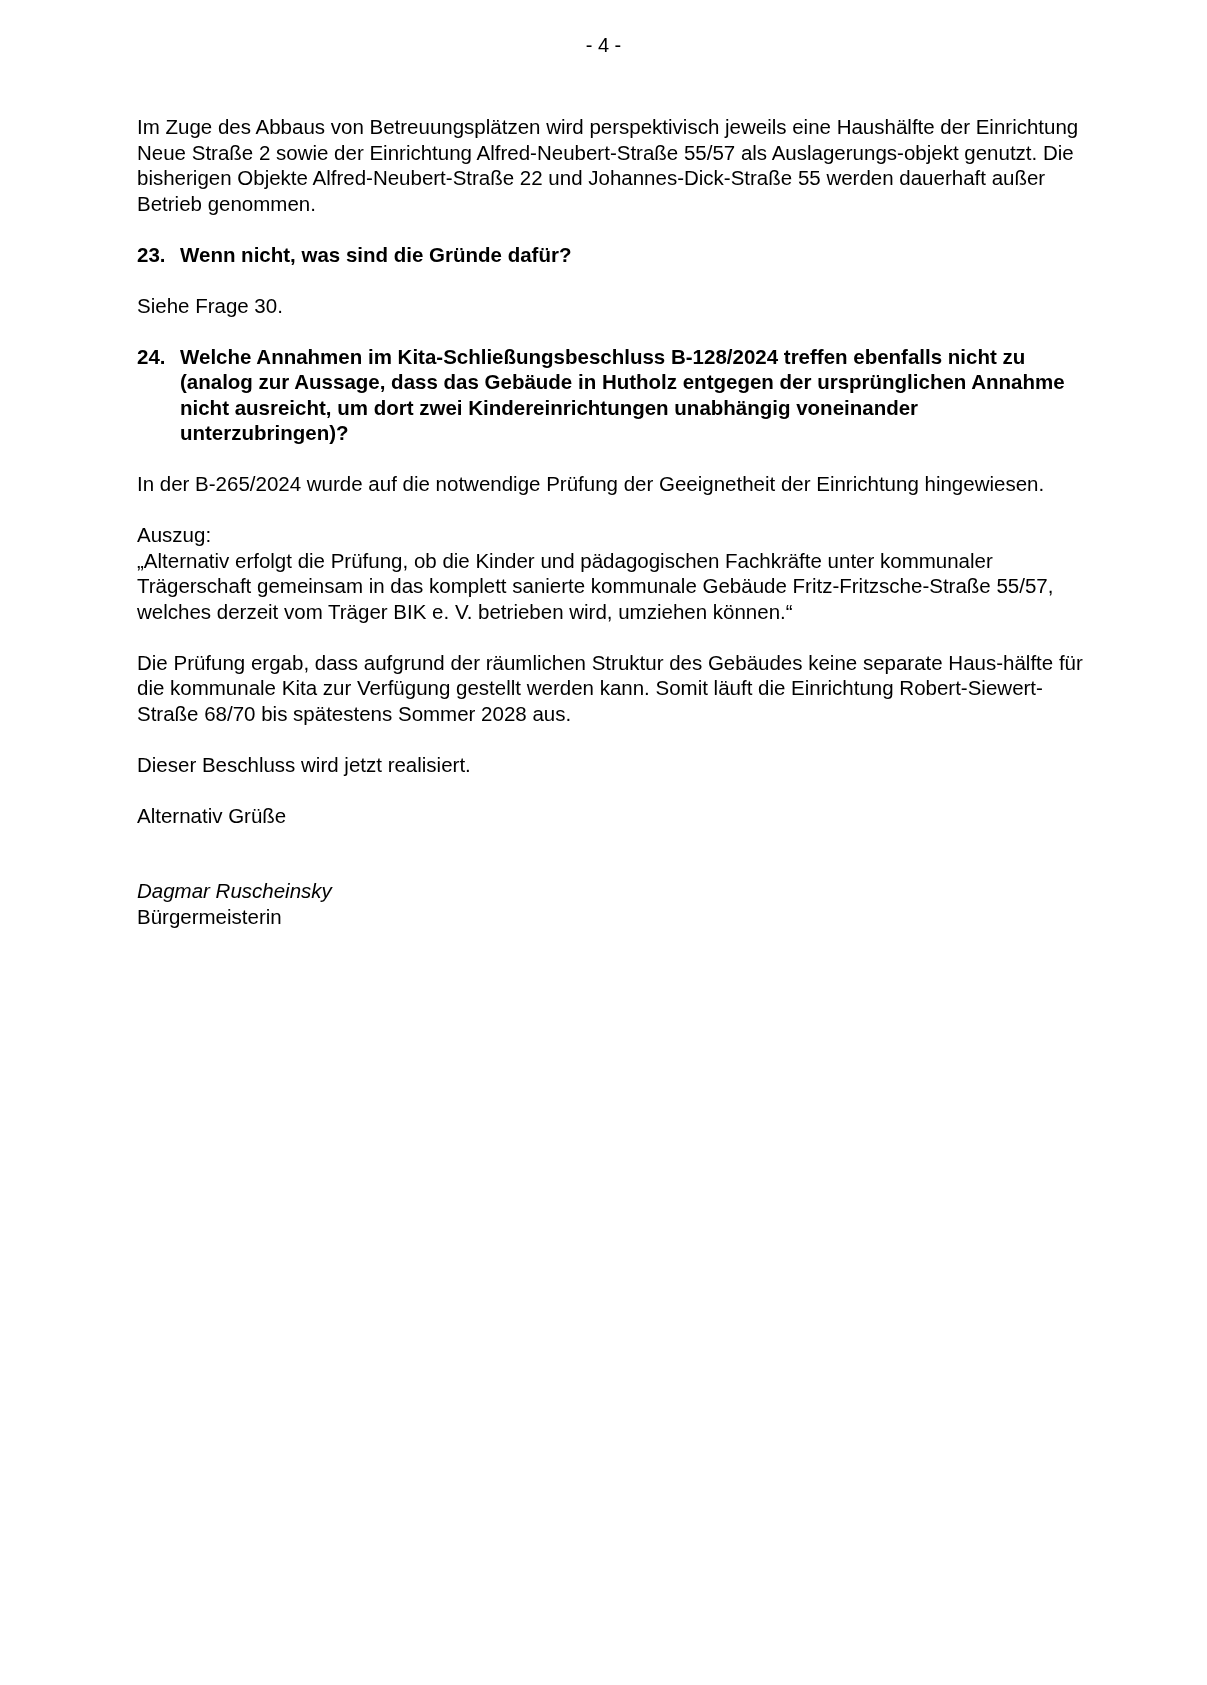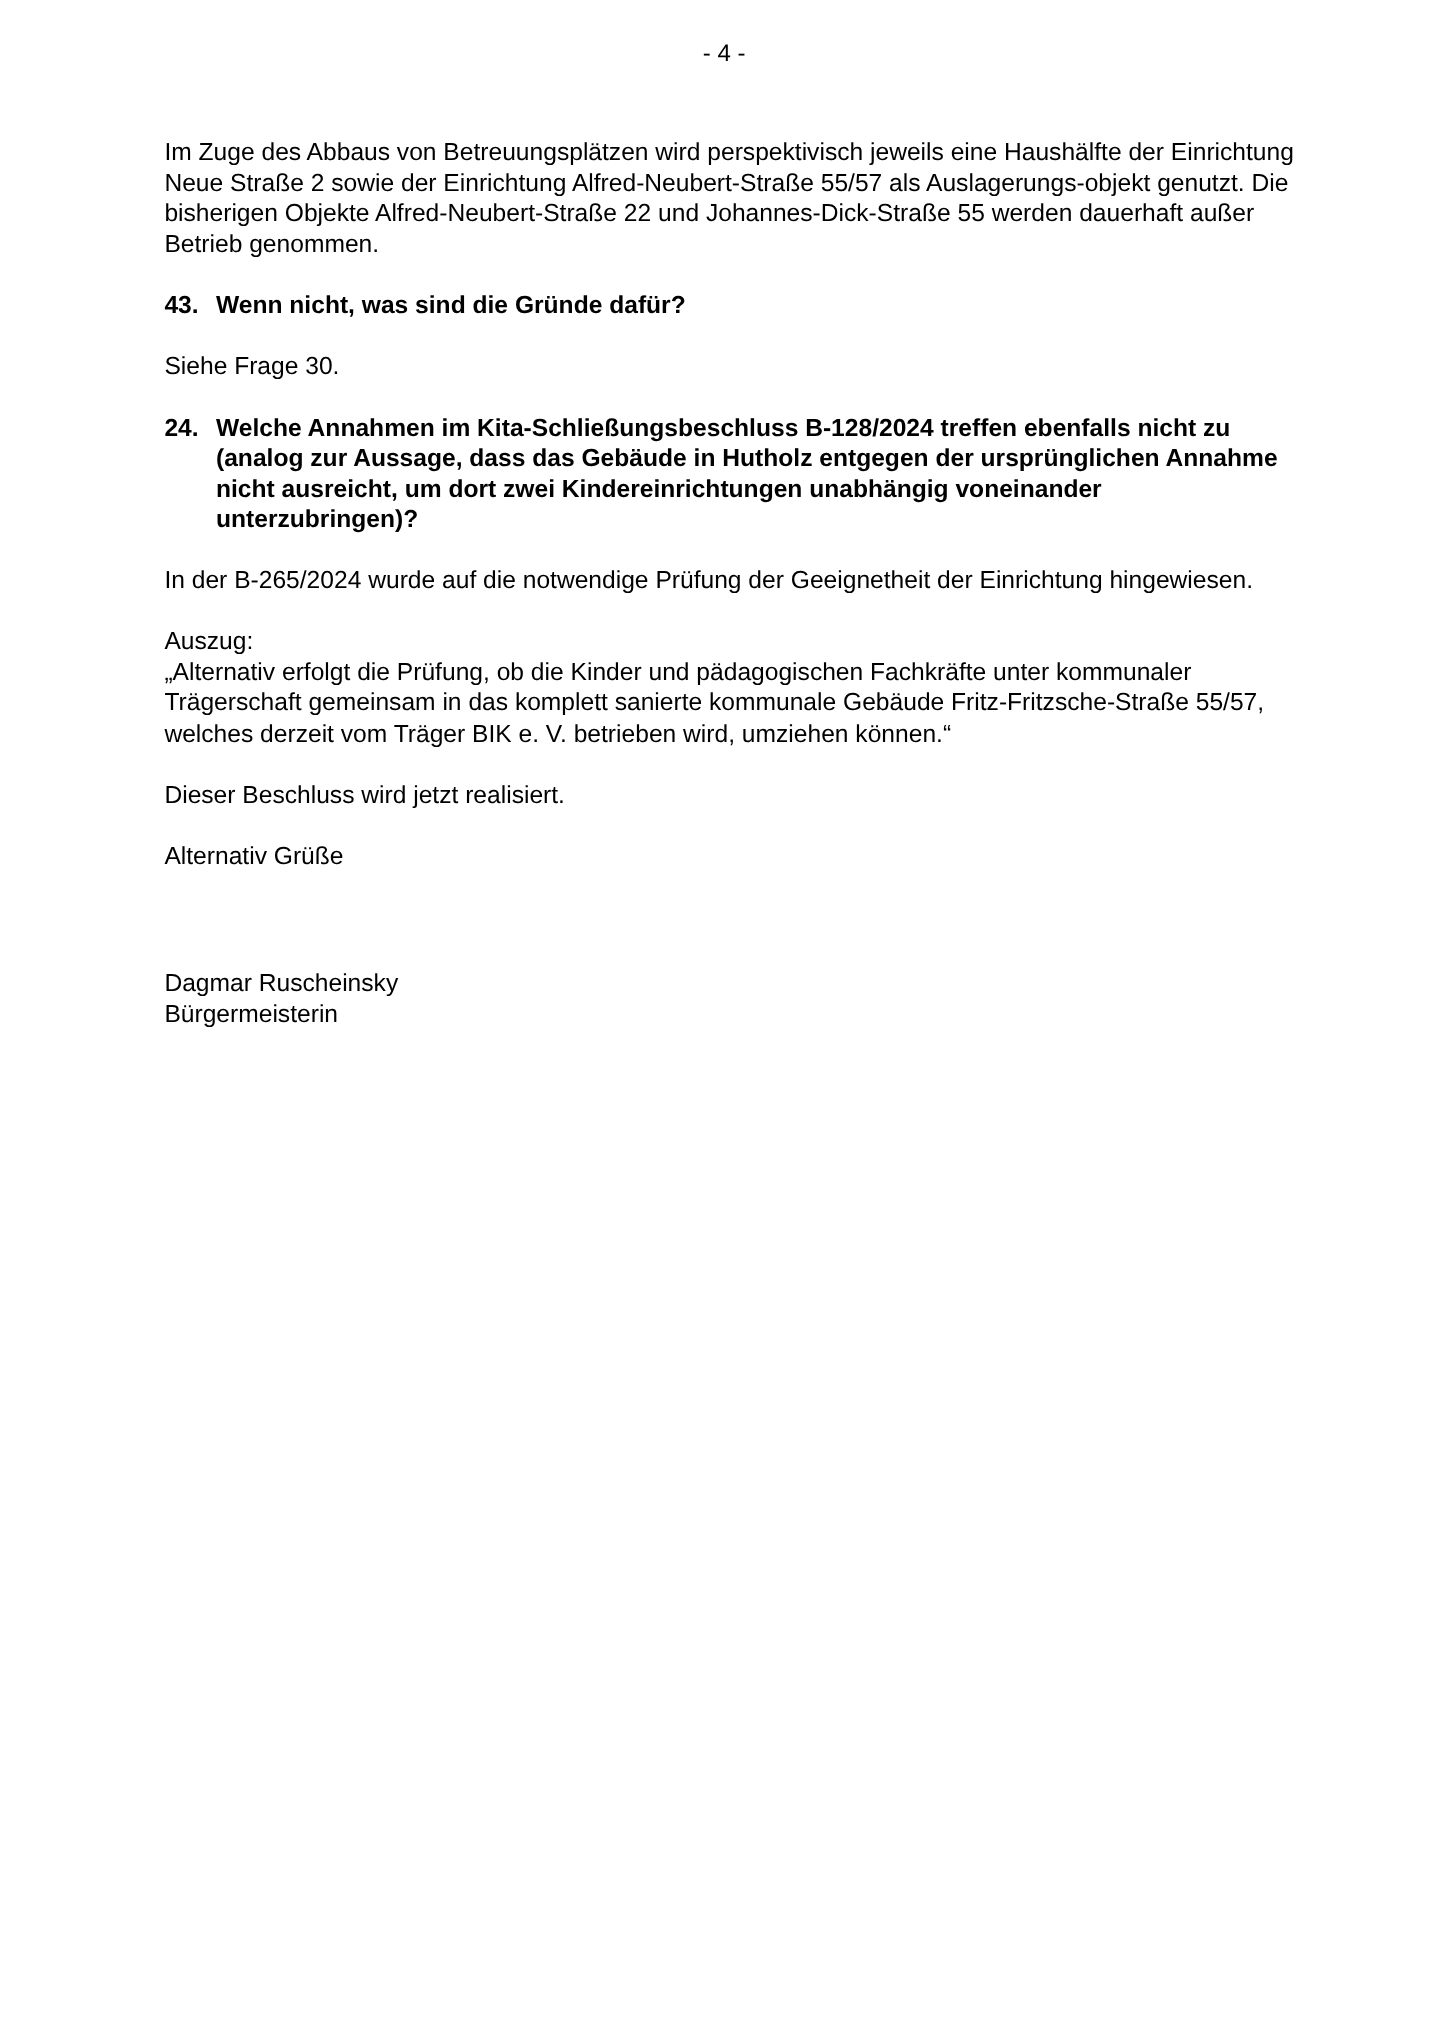--- a/index.html
+++ b/index.html
@@ -7,41 +7,42 @@
       width: 1207px; height: 1685px; position: relative; overflow: hidden;
       font-family: "Liberation Sans", sans-serif; color: #000; font-size: 20.5px;
     }
     .page-number { position: absolute; top: 34px; left: 0; width: 1207px; text-align: center; font-size: 20px; }
     .content { position: absolute; left: 137px; top: 114px; width: 950px; line-height: 25.5px; }
     p { margin: 0; }
     .gap { margin-bottom: 25.5px; }
     .question { display: flex; font-weight: bold; }
     .q-num { width: 43px; flex: none; }
     .q-text { flex: 1; }
-    .sig-name { margin-top: 81px; }
+    .sig-name { font-style: italic; margin-top: 50px; }
   </style>
 </head>
 <body>
 
 <div class="page-number">- 4 -</div>
 
 <div class="content">
   <p class="gap">Im Zuge des Abbaus von Betreuungsplätzen wird perspektivisch jeweils eine Haushälfte der Einrichtung Neue Straße 2 sowie der Einrichtung Alfred-Neubert-Straße 55/57 als Auslagerungs-objekt genutzt. Die bisherigen Objekte Alfred-Neubert-Straße 22 und Johannes-Dick-Straße 55 werden dauerhaft außer Betrieb genommen.</p>
 
   <div class="question gap">
-    <span class="q-num">43.</span>
+    <span class="q-num">23.</span>
     <span class="q-text">Wenn nicht, was sind die Gründe dafür?</span>
   </div>
   <p class="gap">Siehe Frage 30.</p>
 
   <div class="question gap">
     <span class="q-num">24.</span>
     <span class="q-text">Welche Annahmen im Kita-Schließungsbeschluss B-128/2024 treffen ebenfalls nicht zu (analog zur Aussage, dass das Gebäude in Hutholz entgegen der ursprünglichen Annahme nicht ausreicht, um dort zwei Kindereinrichtungen unabhängig voneinander unterzubringen)?</span>
   </div>
   <p class="gap">In der B-265/2024 wurde auf die notwendige Prüfung der Geeignetheit der Einrichtung hingewiesen.</p>
   <p>Auszug:</p>
   <p class="gap">„Alternativ erfolgt die Prüfung, ob die Kinder und pädagogischen Fachkräfte unter kommunaler Trägerschaft gemeinsam in das komplett sanierte kommunale Gebäude Fritz-Fritzsche-Straße 55/57, welches derzeit vom Träger BIK e. V. betrieben wird, umziehen können.“</p>
+  <p class="gap">Die Prüfung ergab, dass aufgrund der räumlichen Struktur des Gebäudes keine separate Haus-hälfte für die kommunale Kita zur Verfügung gestellt werden kann. Somit läuft die Einrichtung Robert-Siewert-Straße 68/70 bis spätestens Sommer 2028 aus.</p>
   <p class="gap">Dieser Beschluss wird jetzt realisiert.</p>
   <p>Alternativ Grüße</p>
 
   <p class="sig-name">Dagmar Ruscheinsky</p>
   <p>Bürgermeisterin</p>
 </div>
 
 </body></html>

